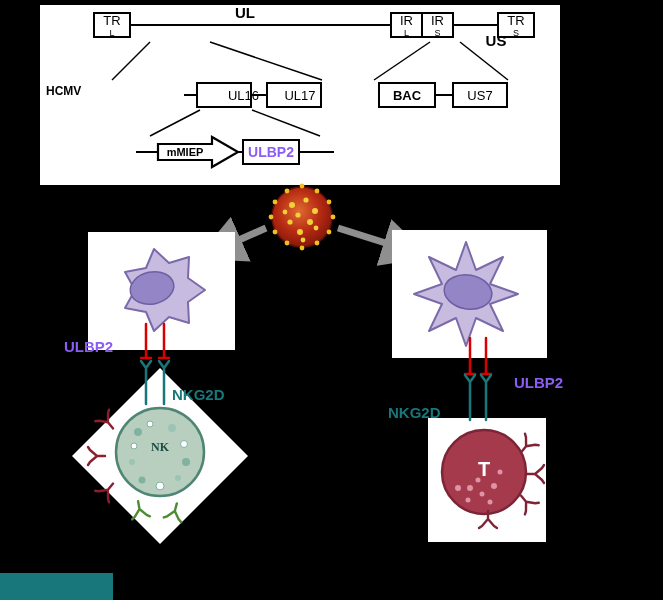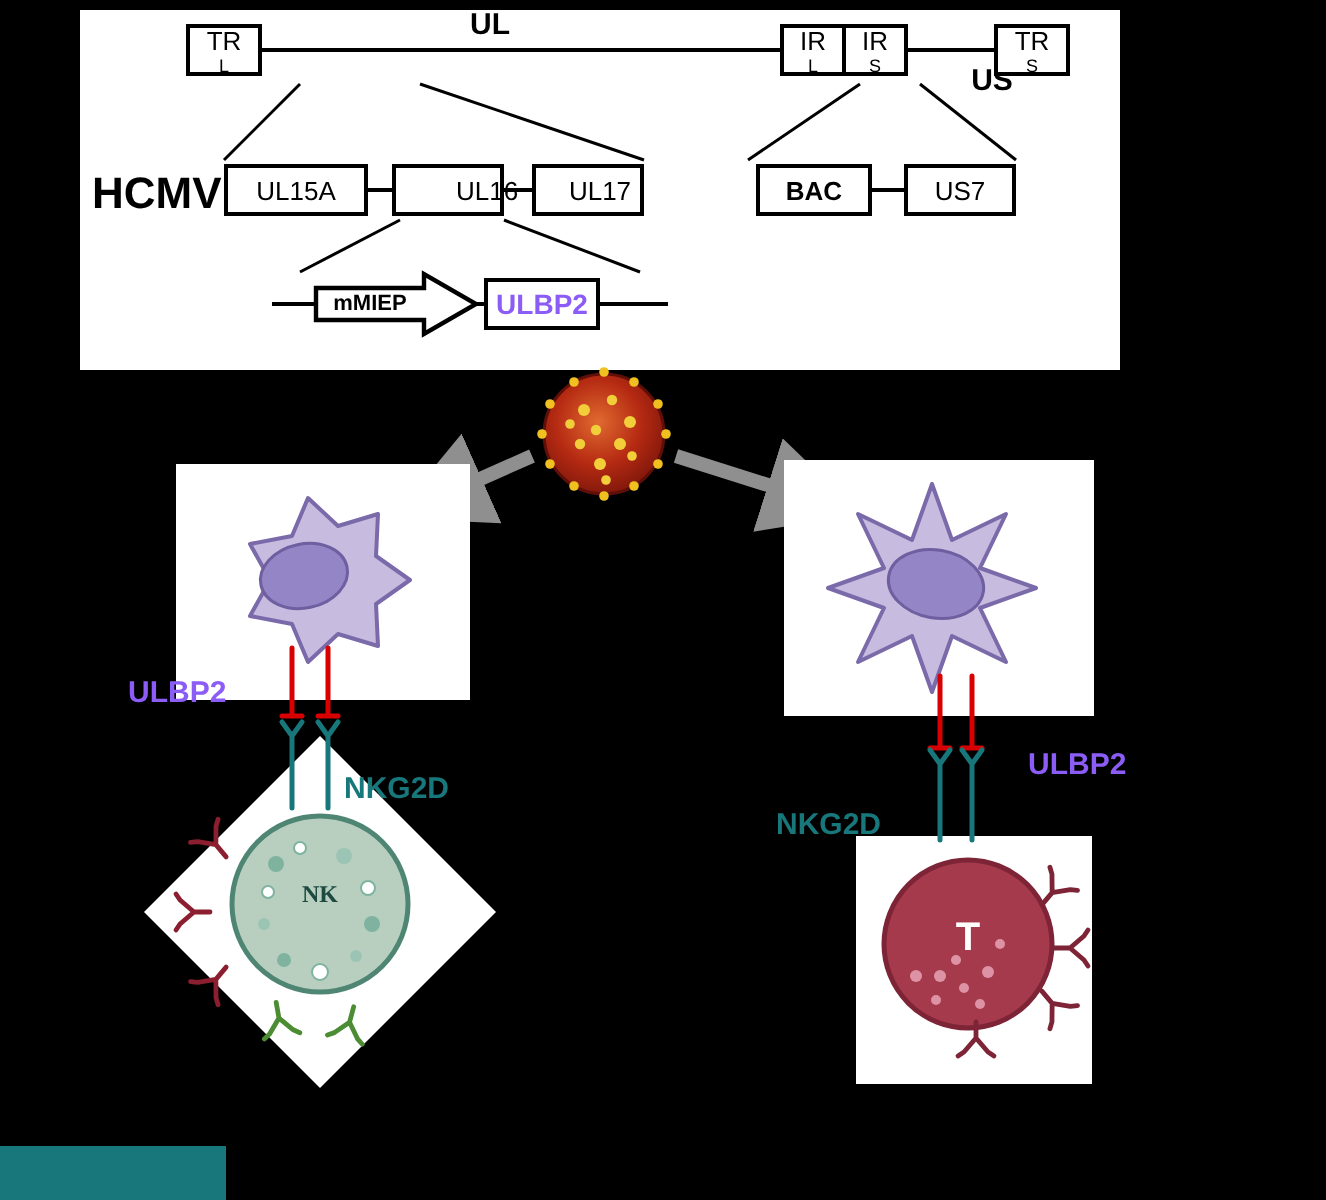--- a/index.html
+++ b/index.html
@@ -177,25 +177,22 @@
   </div>
   <div class="gbox" style="left:421px;top:12px;width:33px;height:26px;">
     <span>IR</span>
       <sub class="sub">S</sub>
   </div>
   <div class="gbox" style="left:497px;top:12px;width:38px;height:26px;">
     <span>TR</span>
       <sub class="sub">S</sub>
   </div>
 
-  <div class="txt bold" style="left:46px;top:84px;font-size:22px;">HCMV</div>
-
-  <div class="gbox" style="left:112px;top:82px;width:72px;height:26px;">
-    <span>UL15A</span>
-    </div>
+  <div class="txt bold" style="left:46px;top:84px;font-size:12px;">HCMV</div>
+
   <div class="gbox" style="left:196px;top:82px;width:56px;height:26px;padding-left:39px;">
     <span>UL16</span>
     </div>
   <div class="gbox" style="left:266px;top:82px;width:56px;height:26px;padding-left:12px;">
     <span>UL17</span>
     </div>
   <div class="gbox bold" style="left:378px;top:82px;width:58px;height:26px;">
     <span>BAC</span>
     </div>
   <div class="gbox" style="left:452px;top:82px;width:56px;height:26px;">

